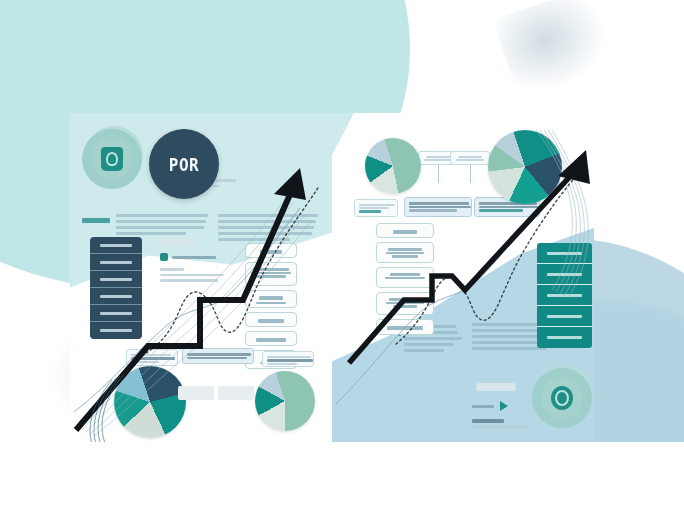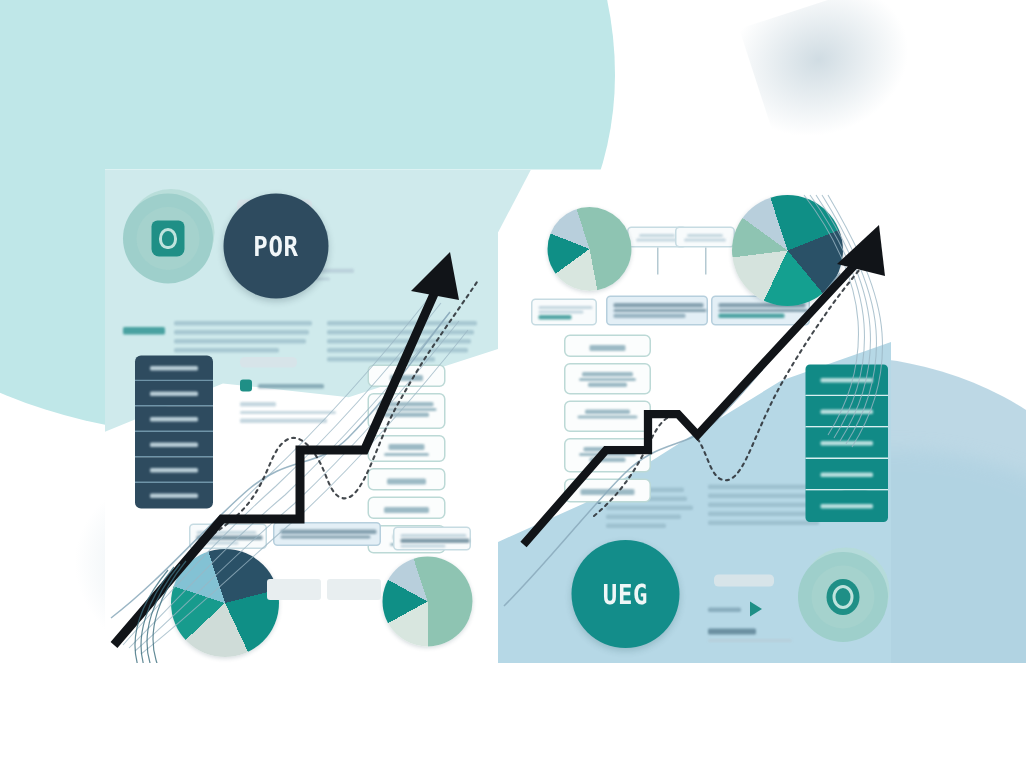--- a/index.html
+++ b/index.html
@@ -393,23 +393,20 @@
         <span class="tline"></span>
       </div>
     <div class="cell">
         <span class="tline"></span>
       </div>
     <div class="cell">
         <span class="tline"></span>
       </div>
   </div>
 
-  <div class="circ" id="circle-ueg" style="background: rgb(19, 141, 138);">
-    <span class="clabel">UEG</span>
-  </div>
 
   <div class="badge" id="badge-right">
     <div class="ring2"></div>
       <div class="ring"></div>
     <div class="inner">
         <div class="glyph"></div>
       </div>
   </div>
 
   <div class="pie" id="pie-left" style="left: 114px; top: 366px; width: 72px; height: 72px; background: conic-gradient(from -18deg, rgb(42, 81, 103) 0deg, rgb(42, 81, 103) 93.6deg, rgb(15, 143, 134) 93.6deg, rgb(15, 143, 134) 172.8deg, rgb(207, 220, 216) 172.8deg, rgb(207, 220, 216) 244.8deg, rgb(23, 155, 141) 244.8deg, rgb(23, 155, 141) 306deg, rgb(131, 194, 212) 306deg, rgb(131, 194, 212) 360deg);"></div>

